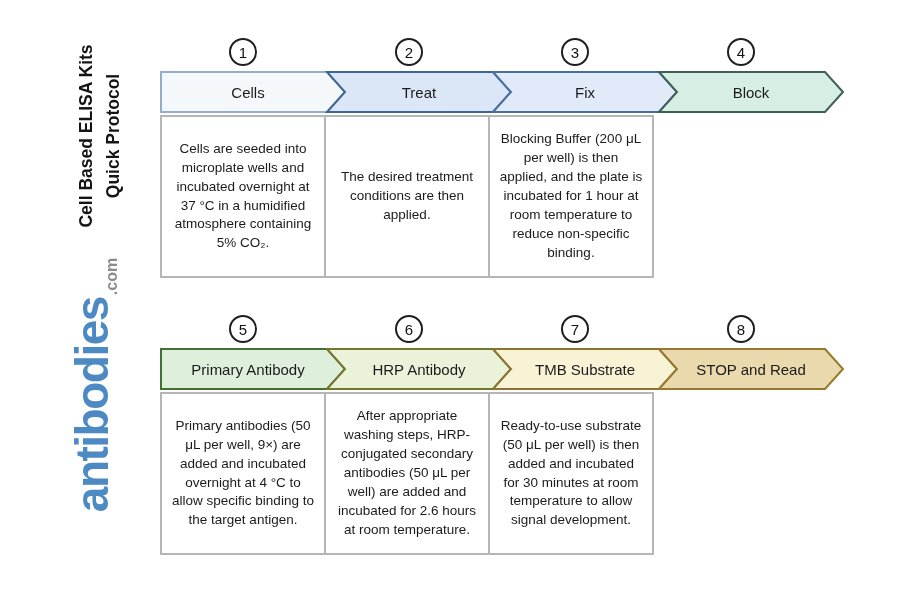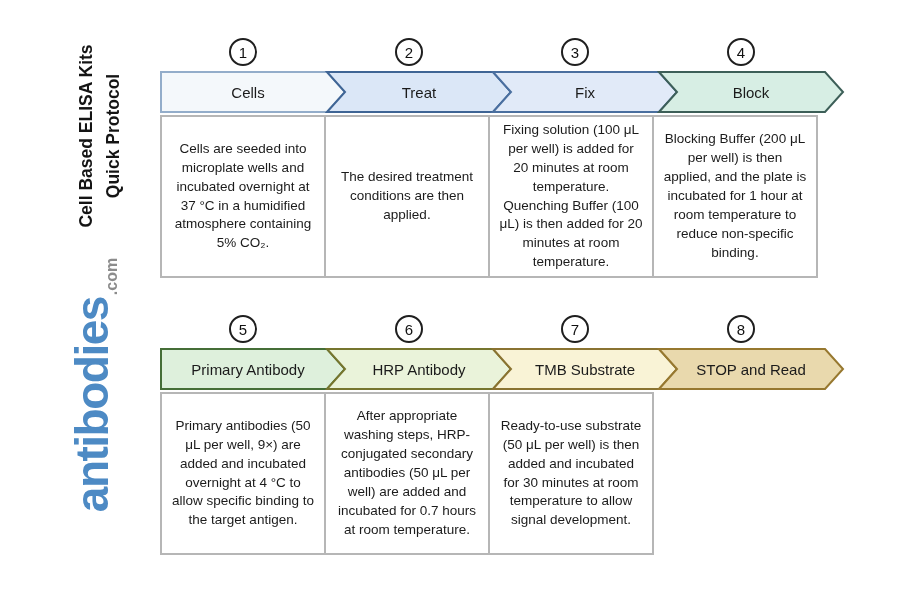--- a/index.html
+++ b/index.html
@@ -84,23 +84,20 @@
       </svg>
 
       <div class="boxes">
         <div class="box">
           <p>Cells are seeded into microplate wells and incubated overnight at 37 °C in a humidified atmosphere containing 5% CO₂.</p>
         </div>
         <div class="box">
           <p>The desired treatment conditions are then applied.</p>
         </div>
         <div class="box">
-          <p>Fixing solution (100 μL per well) is added for 20 minutes at room temperature. Quenching Buffer (100 μL) is then added for 20 minutes at room temperature.</p>
-        </div>
-        <div class="box">
           <p>Blocking Buffer (200 μL per well) is then applied, and the plate is incubated for 1 hour at room temperature to reduce non-specific binding.</p>
         </div>
       </div>
     </section>
 
     <section class="row-group rg2">
       <div class="circles">
         <div class="circle-cell">
           <div class="circle">
               <span>5</span>
@@ -132,21 +129,21 @@
         <text class="arrow-label" x="259" y="22" text-anchor="middle" dominant-baseline="central">HRP Antibody</text>
         <text class="arrow-label" x="425" y="22" text-anchor="middle" dominant-baseline="central">TMB Substrate</text>
         <text class="arrow-label" x="591" y="22" text-anchor="middle" dominant-baseline="central">STOP and Read</text>
       </svg>
 
       <div class="boxes">
         <div class="box">
           <p>Primary antibodies (50 μL per well, 9×) are added and incubated overnight at 4 °C to allow specific binding to the target antigen.</p>
         </div>
         <div class="box">
-          <p>After appropriate washing steps, HRP-conjugated secondary antibodies (50 μL per well) are added and incubated for 0.7 hours at room temperature.</p>
+          <p>After appropriate washing steps, HRP-conjugated secondary antibodies (50 μL per well) are added and incubated for 2.6 hours at room temperature.</p>
         </div>
         <div class="box">
           <p>Ready-to-use substrate (50 μL per well) is then added and incubated for 30 minutes at room temperature to allow signal development.</p>
         </div>
       </div>
     </section>
 
   </div>
 </div>
 

